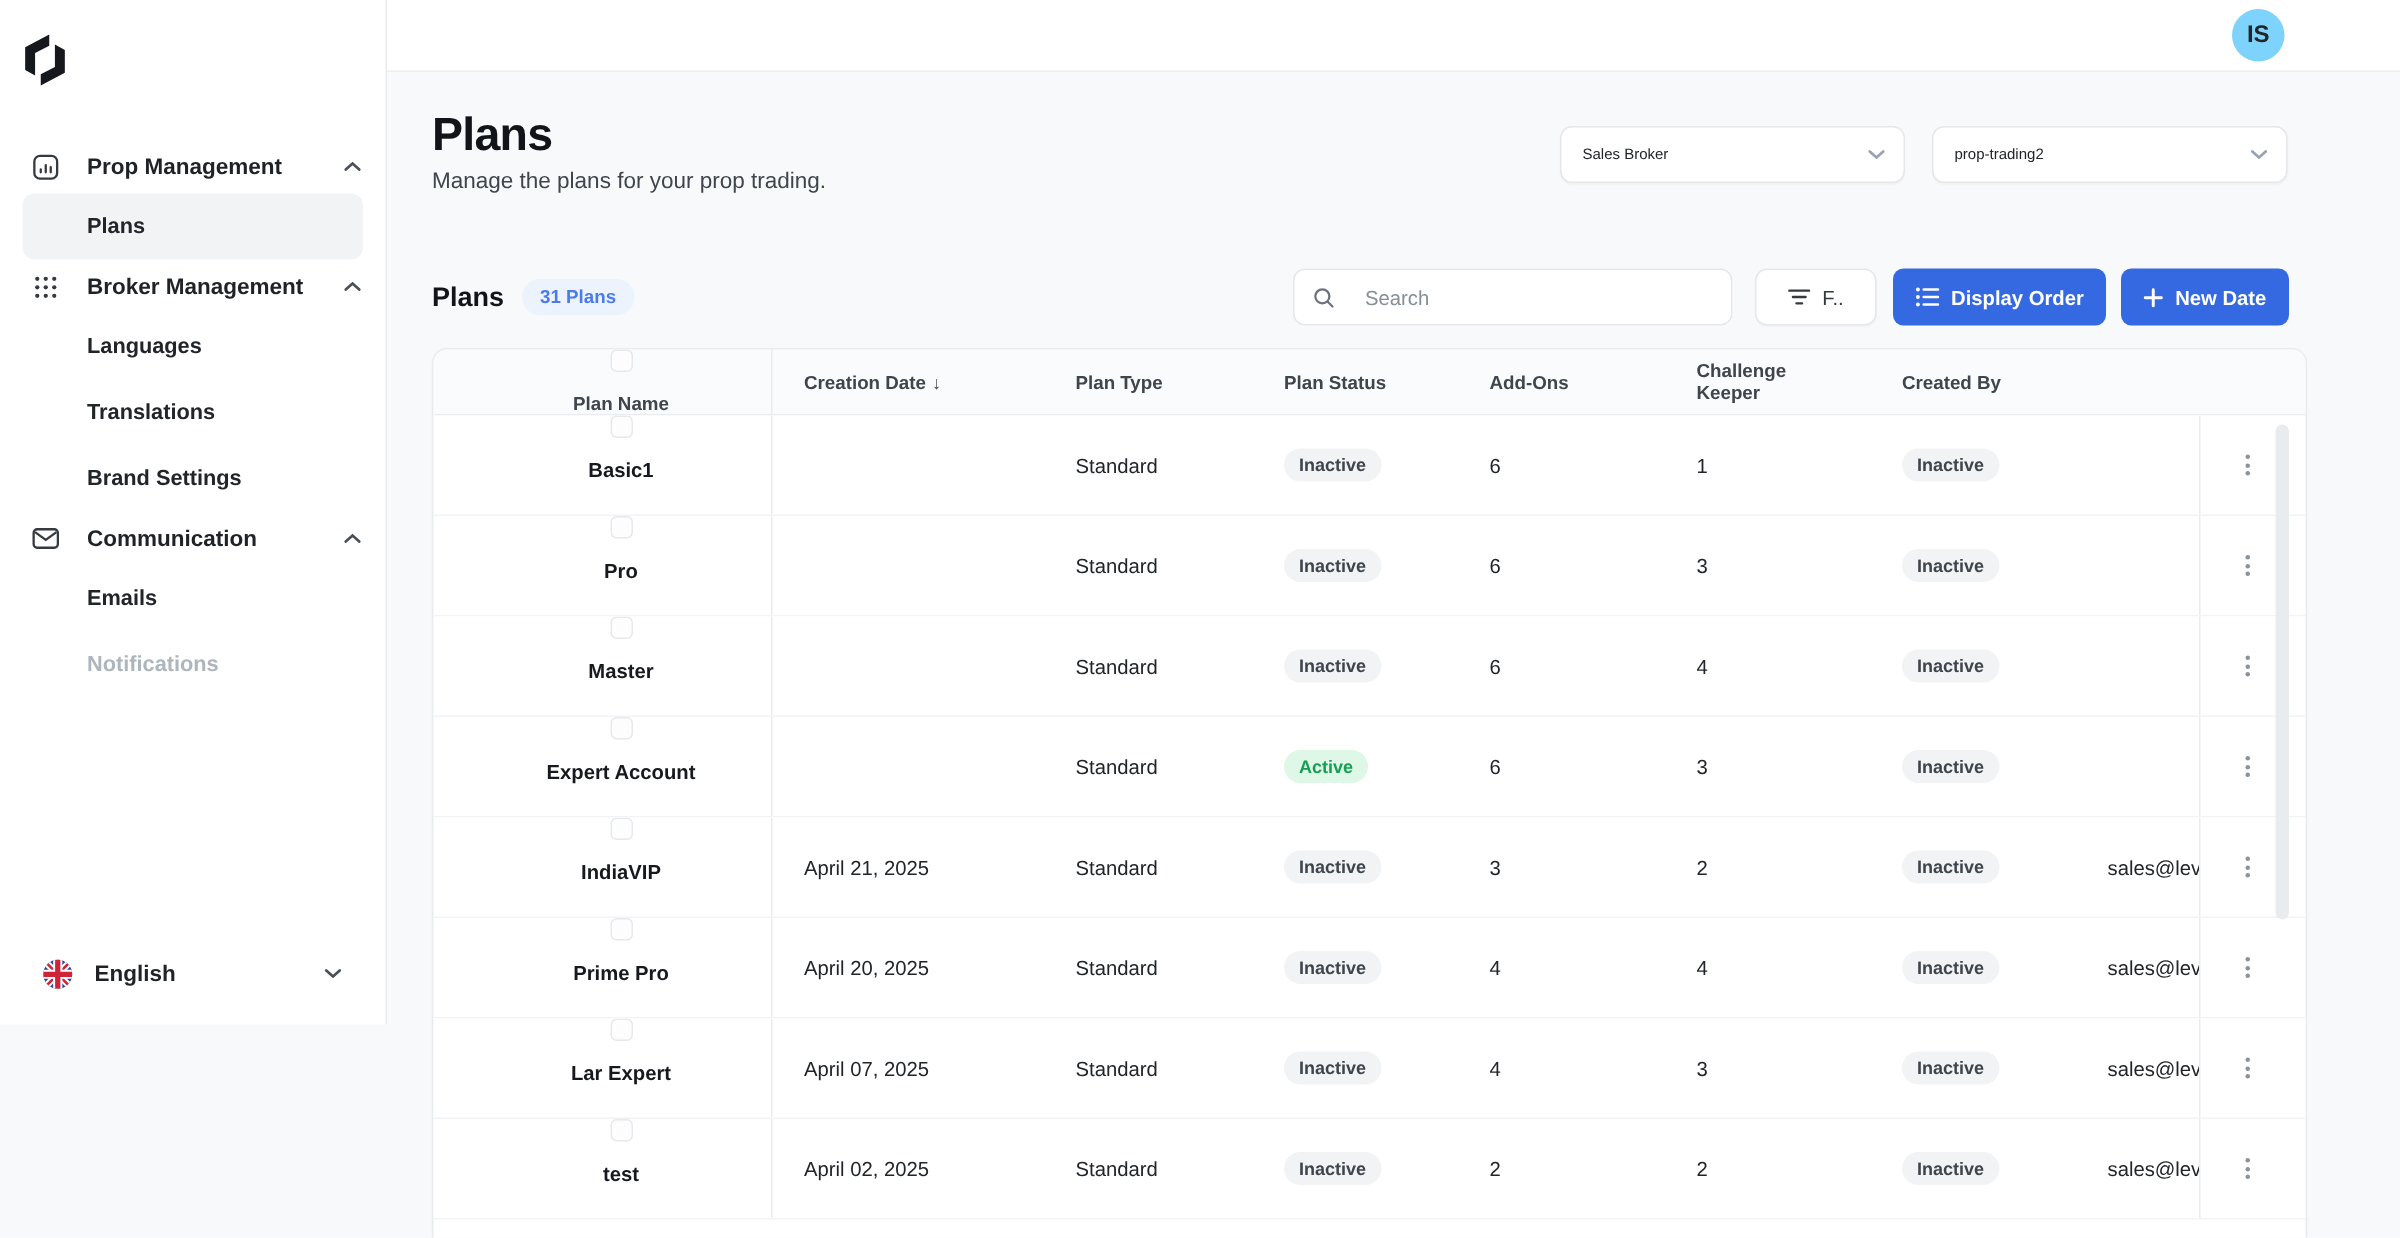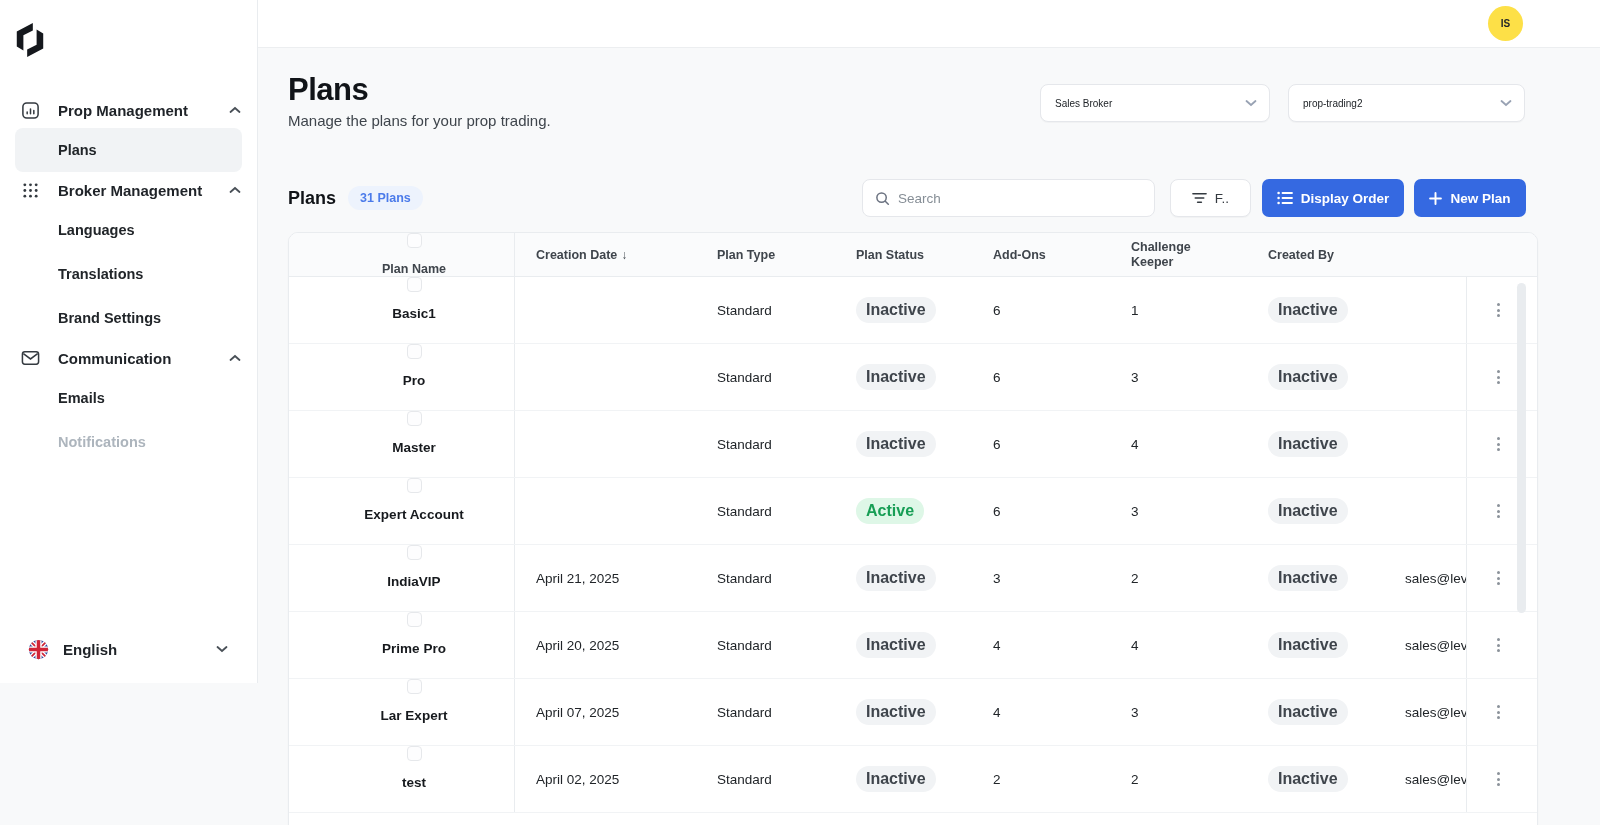--- a/index.html
+++ b/index.html
@@ -21,22 +21,22 @@
   .nav-item.disabled { color:#adb5bd; }
   .lang-row { position:absolute; left:0; bottom:14px; width:258px; height:40px;
     display:flex; align-items:center; padding:0 30px 0 28px; cursor:pointer; }
   .lang-row .lang-label { margin-left:14px; flex:1; font-size:15px; font-weight:700; color:#1f2328; }
   .lang-row .chev { color:#495057; display:flex; }
 
   
   .topbar { position:absolute; left:258px; top:0; right:0; height:48px;
     background:#ffffff; border-bottom:1px solid #eceef0; z-index:4; }
   .avatar { position:absolute; right:77px; top:6px; width:35px; height:35px; border-radius:50%;
-    background:#fde047; display:flex; align-items:center; justify-content:center;
-    font-size:10px; font-weight:700; color:#212529; cursor:pointer; }
+    background:#7dd3fc; display:flex; align-items:center; justify-content:center;
+    font-size:16px; font-weight:700; color:#212529; cursor:pointer; }
 
   
   .main { position:absolute; left:258px; top:48px; right:0; bottom:0; overflow:hidden; }
   .page-title { position:absolute; left:30px; top:24px; font-size:31px; font-weight:800; color:#111418; letter-spacing:-0.5px; }
   .page-subtitle { position:absolute; left:30px; top:64px; font-size:15px; color:#3f454c; }
 
   .select { position:absolute; top:36px; height:38px; background:#fff; border:1px solid #e5e7eb;
     border-radius:8px; display:flex; align-items:center; padding:0 12px 0 14px;
     font-size:10px; color:#212529; cursor:pointer; box-shadow:0 1px 1px rgba(16,24,40,.03); }
   .select .sel-text { flex:1; }
@@ -44,21 +44,21 @@
   .select.sel-broker { left:782px; width:230px; }
   .select.sel-brand  { left:1030px; width:237px; font-weight:500; }
 
   
   .section-title-row { position:absolute; left:30px; top:131px; height:38px; display:flex; align-items:center; }
   .section-title { font-size:18px; font-weight:800; color:#111418; }
   .count-badge { margin-left:12px; background:var(--badgeBg,#edf3fd); color:var(--badgeText,#4b7bea);
     font-size:12.5px; font-weight:700; padding:5px 12px; border-radius:999px; }
   .search-box { position:absolute; left:604px; top:131px; width:293px; height:38px; background:#fff;
     border:1px solid #e5e7eb; border-radius:8px; display:flex; align-items:center; padding:0 12px; }
-  .search-box input { border:0; outline:none; flex:1; font-size:13.5px; margin-left:8px;
+  .search-box input { border:0; outline:none; flex:1; font-size:13.5px; margin-left:20px;
     font-family:inherit; color:#212529; background:transparent; }
   .search-box input::placeholder { color:#868e96; }
   .btn-filter { position:absolute; left:912px; top:131px; width:81px; height:38px; background:#fff;
     border:1px solid #e5e7eb; border-radius:8px; display:flex; align-items:center; justify-content:center;
     gap:8px; font-size:13.5px; color:#343a40; cursor:pointer; box-shadow:0 1px 1px rgba(16,24,40,.03); }
   .btn-primary { position:absolute; top:131px; height:38px; background:var(--accent,#3569e1); color:#fff;
     border:none; border-radius:7px; display:flex; align-items:center; justify-content:center; gap:8px;
     font-size:13.5px; font-weight:700; font-family:inherit; cursor:pointer; }
   .btn-display { left:1004px; width:142px; }
   .btn-new { left:1156px; width:112px; }
@@ -70,21 +70,21 @@
   .thead { height:44px; background:#fafbfc; border-bottom:1px solid #e9ecef; }
   .th { display:flex; align-items:center; padding-left:21px; font-size:12.5px; font-weight:600; color:#3f454c; }
   .th.c-name { padding-left:25px; gap:14px; }
   .th .wrap-narrow { display:inline-block; width:66px; line-height:1.2; }
   .trow { height:67px; border-bottom:1px solid #f1f3f5; background:#fff; }
   .cell { display:flex; align-items:center; padding-left:21px; font-size:13.5px; color:#212529; overflow:hidden; white-space:nowrap; }
   .c-name { padding-left:25px; gap:14px; border-right:1px solid #e9ecef;flex-direction:column; }
   .c-actions { border-left:1px solid #e9ecef; justify-content:flex-start; padding-left:26px; }
   .plan-name { font-weight:600; color:#16191d; }
   .checkbox { width:15px; height:15px; border:1px solid #e6e8eb; border-radius:4px; background:#fdfdfe; flex:0 0 auto; cursor:pointer; }
-  .pill { font-size:16px; font-weight:600; padding:4px 10px; border-radius:999px; }
+  .pill { font-size:12px; font-weight:600; padding:4px 10px; border-radius:999px; }
   .pill-muted { background:var(--pillMutedBg,#f1f3f5); color:var(--pillMutedText,#3f454c); }
   .pill-active { background:var(--pillActiveBg,#def7e7); color:var(--pillActiveText,#179e55); }
   .sort-arrow { margin-left:4px; color:#495057; font-size:12px; }
   .kebab { display:flex; flex-direction:column; gap:2.5px; cursor:pointer; padding:4px; }
   .kebab i { width:3px; height:3px; border-radius:50%; background:#8b929a; }
   .vscroll { position:absolute; right:11px; top:50px; width:9px; height:330px; background:#e9ecef; border-radius:5px; }
 </style>
 </head>
 <body>
 
@@ -246,21 +246,21 @@
         <circle cx="1.6" cy="12" r="1.3" fill="#fff"></circle>
       <path d="M5.5 2 H15 M5.5 7 H15 M5.5 12 H15" stroke="#fff" stroke-width="1.8" stroke-linecap="round"></path>
     </svg>
     <span>Display Order</span>
   </button>
 
   <button class="btn-primary btn-new">
     <svg width="13" height="13" viewBox="0 0 12 12" stroke="#fff" stroke-width="1.8" stroke-linecap="round">
       <path d="M6 1 V11 M1 6 H11"></path>
     </svg>
-    <span>New Plan</span>
+    <span>New Date</span>
   </button>
 
   <div class="card">
     <div class="grid-row thead">
       <div class="th c-name">
         <span class="checkbox"></span>
         <span>Plan Name</span>
       </div>
       <div class="th">
         <span>Creation Date</span>

